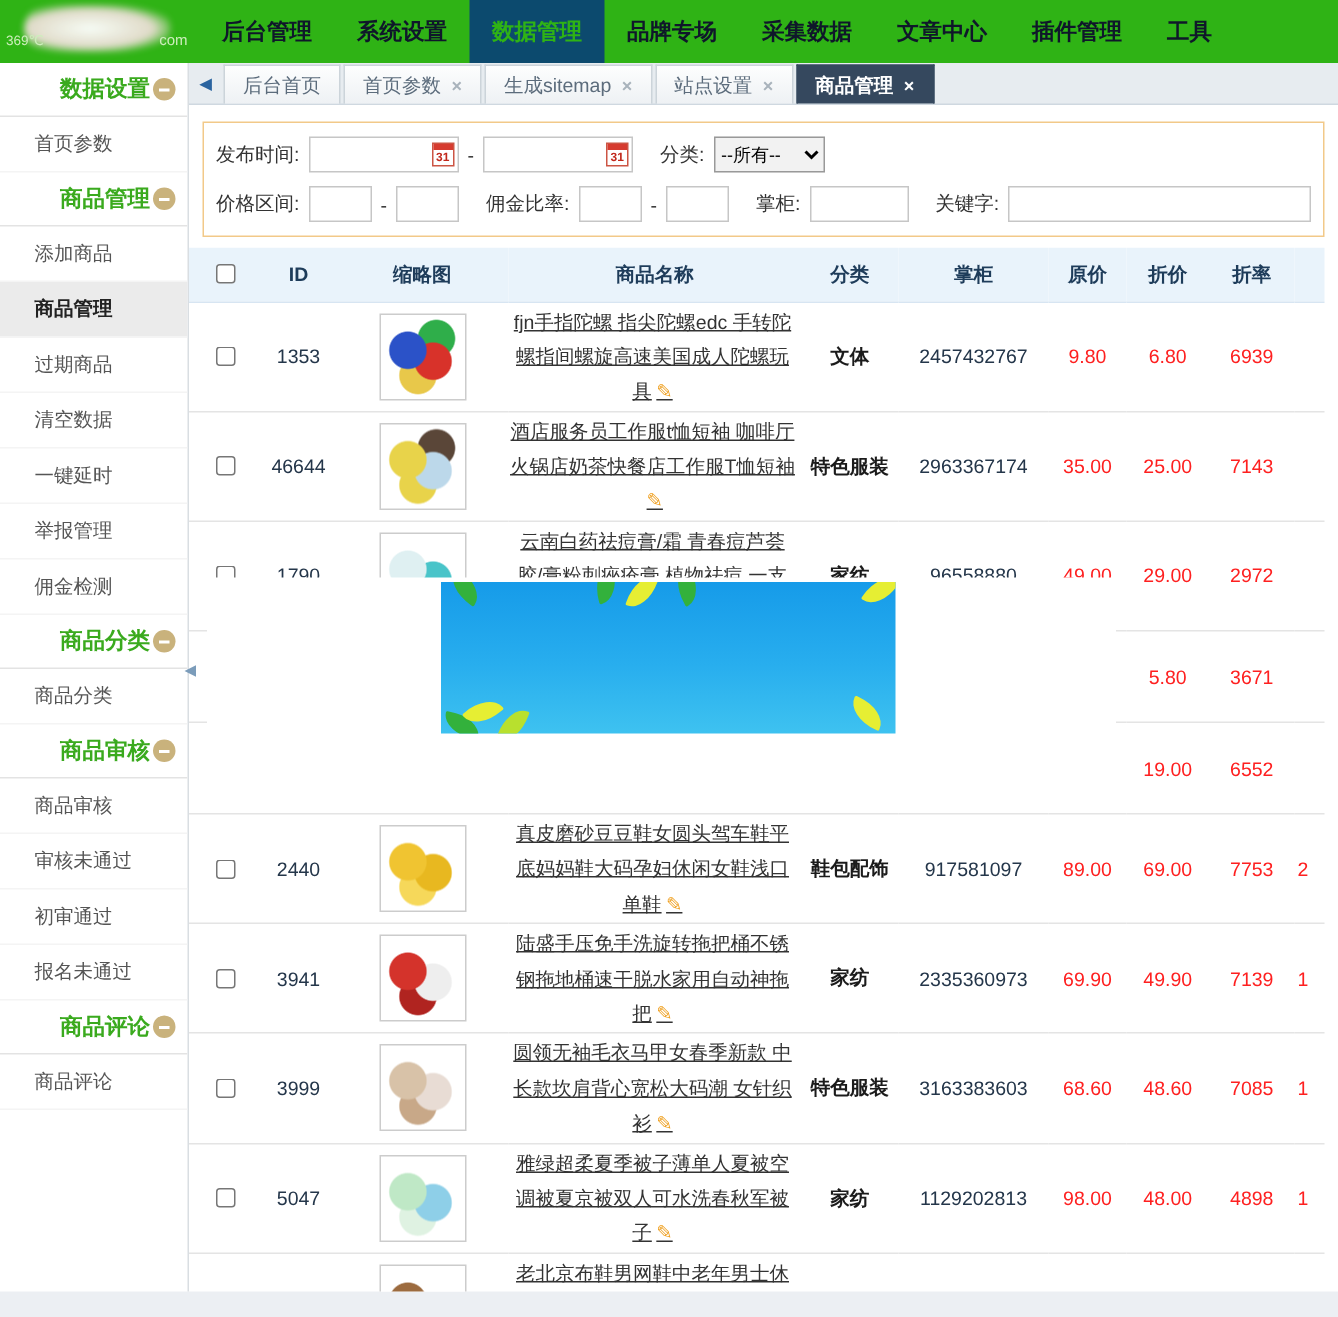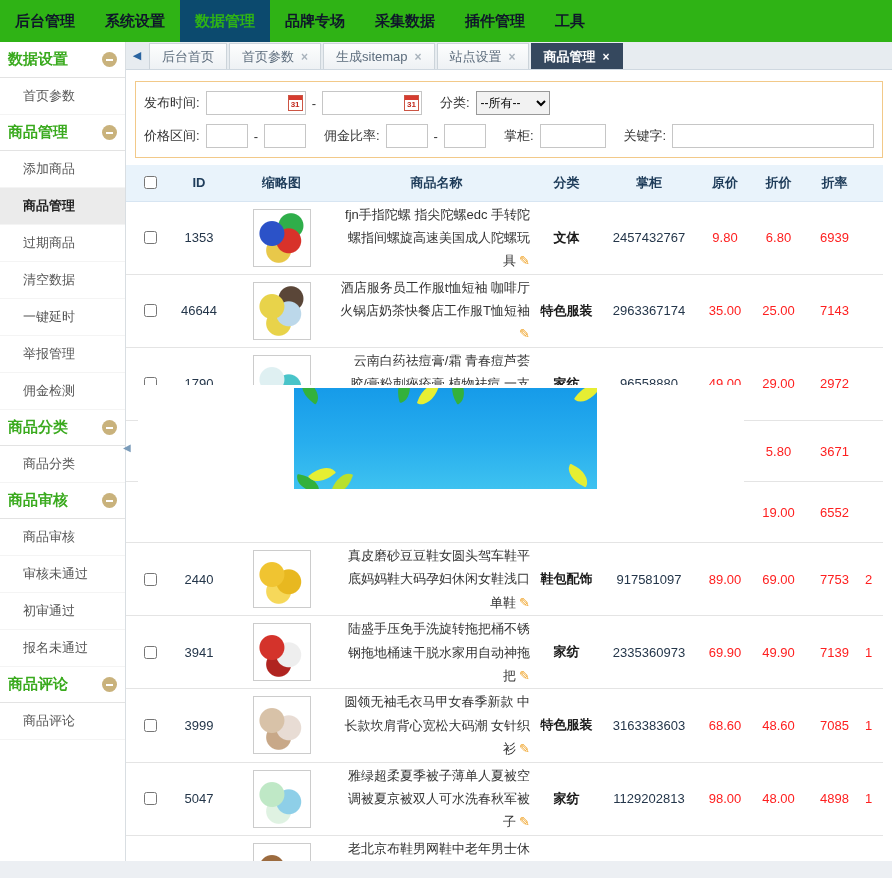--- a/index.html
+++ b/index.html
@@ -20,21 +20,21 @@
     filter:blur(2px);}
   .logo-small{position:absolute;left:4px;top:22px;font-size:9px;color:#cdeebc;}
   .logo-domain{position:absolute;right:8px;top:22px;font-size:10px;color:#cdeebc;}
   .nav-items{display:flex;}
   .nav-item{padding:0 15px;display:flex;align-items:center;color:#0f172a;font-size:15px;font-weight:bold;cursor:pointer;white-space:nowrap;}
   .nav-item.active{background:#0c4a6e;color:var(--green);}
 
   
   .sidebar{position:absolute;left:0;top:42px;width:126px;bottom:17px;background:#fff;border-right:1px solid #d9dee2;overflow:hidden;}
   .sb-header{display:flex;align-items:center;justify-content:space-between;padding:8px 8px;border-bottom:1px solid #e3e3e3;cursor:pointer;}
-  .sb-title{color:var(--sb-green);font-weight:bold;font-size:15px;}
+  .sb-title{color:var(--sb-green);font-weight:bold;font-size:15px;margin-left:32px;}
   .minus-badge{width:15px;height:15px;border-radius:50%;background:var(--badge);display:flex;align-items:center;justify-content:center;flex:none;}
   .minus-badge i{display:block;width:7px;height:2px;background:#fff;}
   .sb-item{padding:9px 6px 9px 23px;font-size:13px;color:#555;cursor:pointer;border-bottom:1px solid #f4f4f4;}
   .sb-item.active{background:#ebebeb;color:#222;font-weight:bold;}
 
   
   .content{position:absolute;left:126px;top:42px;right:0;bottom:0;}
   .tabbar{height:28px;background:#e7ecf0;border-bottom:1px solid #cfd8e0;display:flex;align-items:stretch;}
   .tab-arrow{width:22px;display:flex;align-items:center;justify-content:center;color:#2a64a0;font-size:11px;cursor:pointer;}
   .tab{display:flex;align-items:center;gap:7px;padding:0 12px;margin:1px 1px 0 1px;
@@ -59,21 +59,21 @@
   .cal-icon b{display:block;font-size:8px;color:#c2281c;line-height:10px;text-align:center;font-weight:bold;}
   select.cat{height:24px;font-size:12px;border:1px solid #999;background:#f2f2f2;width:74px;}
   .w42{width:42px;} .w66{width:66px;} .w353{width:353px;}
   .gap{margin-left:12px;}
 
   
   .table-wrap{width:757px;overflow:hidden;margin-top:7px;}
   table{border-collapse:collapse;table-layout:fixed;width:800px;font-size:13px;}
   th{background:var(--th-bg);color:var(--th-text);height:36px;font-size:13px;border-bottom:1px solid #d7e5f2;font-weight:bold;}
   td{height:61px;border-bottom:1px solid #e4e4e4;text-align:center;color:#24364a;overflow:hidden;}
-  td.name{text-align:right;color:#333;line-height:1.8;padding-right:4px;font-size:13px;}
+  td.name{text-align:center;color:#333;line-height:1.8;padding-right:4px;font-size:13px;text-decoration:underline;}
   td.red{color:var(--red);}
   td.cat{font-weight:bold;color:#1b1b1b;}
   td.peek{text-align:left;padding-left:2px;color:var(--red);}
   .thumb{width:58px;height:58px;border:1px solid #ccc;background:#fff;margin:0 auto;cursor:pointer;}
   .edit{color:#efa021;font-size:13px;margin-left:3px;cursor:pointer;}
 
   
   .preview-popup{position:absolute;left:12px;top:343px;width:606px;height:108px;background:#fff;z-index:6;}
   .pv-img{position:absolute;left:156px;top:3px;width:303px;height:101px;overflow:hidden;
     background:linear-gradient(180deg,#169be9 0%,#28aeee 55%,#3ec2f0 100%);}
@@ -91,26 +91,32 @@
 
   .collapse-handle{position:absolute;left:-3px;top:400px;color:#7b9cba;font-size:10px;z-index:7;cursor:pointer;}
   input[type=checkbox]{width:13px;height:13px;cursor:pointer;}
 </style>
 </head>
 <body>
 
 <div class="page">
 
   <header class="top-nav">
+    <div class="logo">
+      <div class="logo-blob"></div>
+      <span class="logo-small">369℃</span>
+      <span class="logo-domain">com</span>
+    </div>
     <nav class="nav-items">
         <div class="nav-item">后台管理</div>
         <div class="nav-item">系统设置</div>
         <div class="nav-item active">数据管理</div>
         <div class="nav-item">品牌专场</div>
         <div class="nav-item">采集数据</div>
+        <div class="nav-item">文章中心</div>
         <div class="nav-item">插件管理</div>
         <div class="nav-item">工具</div>
       </nav>
   </header>
 
   <aside class="sidebar">
       <div class="sb-header">
         <span class="sb-title">数据设置</span>
         <span class="minus-badge">
           <i></i>

